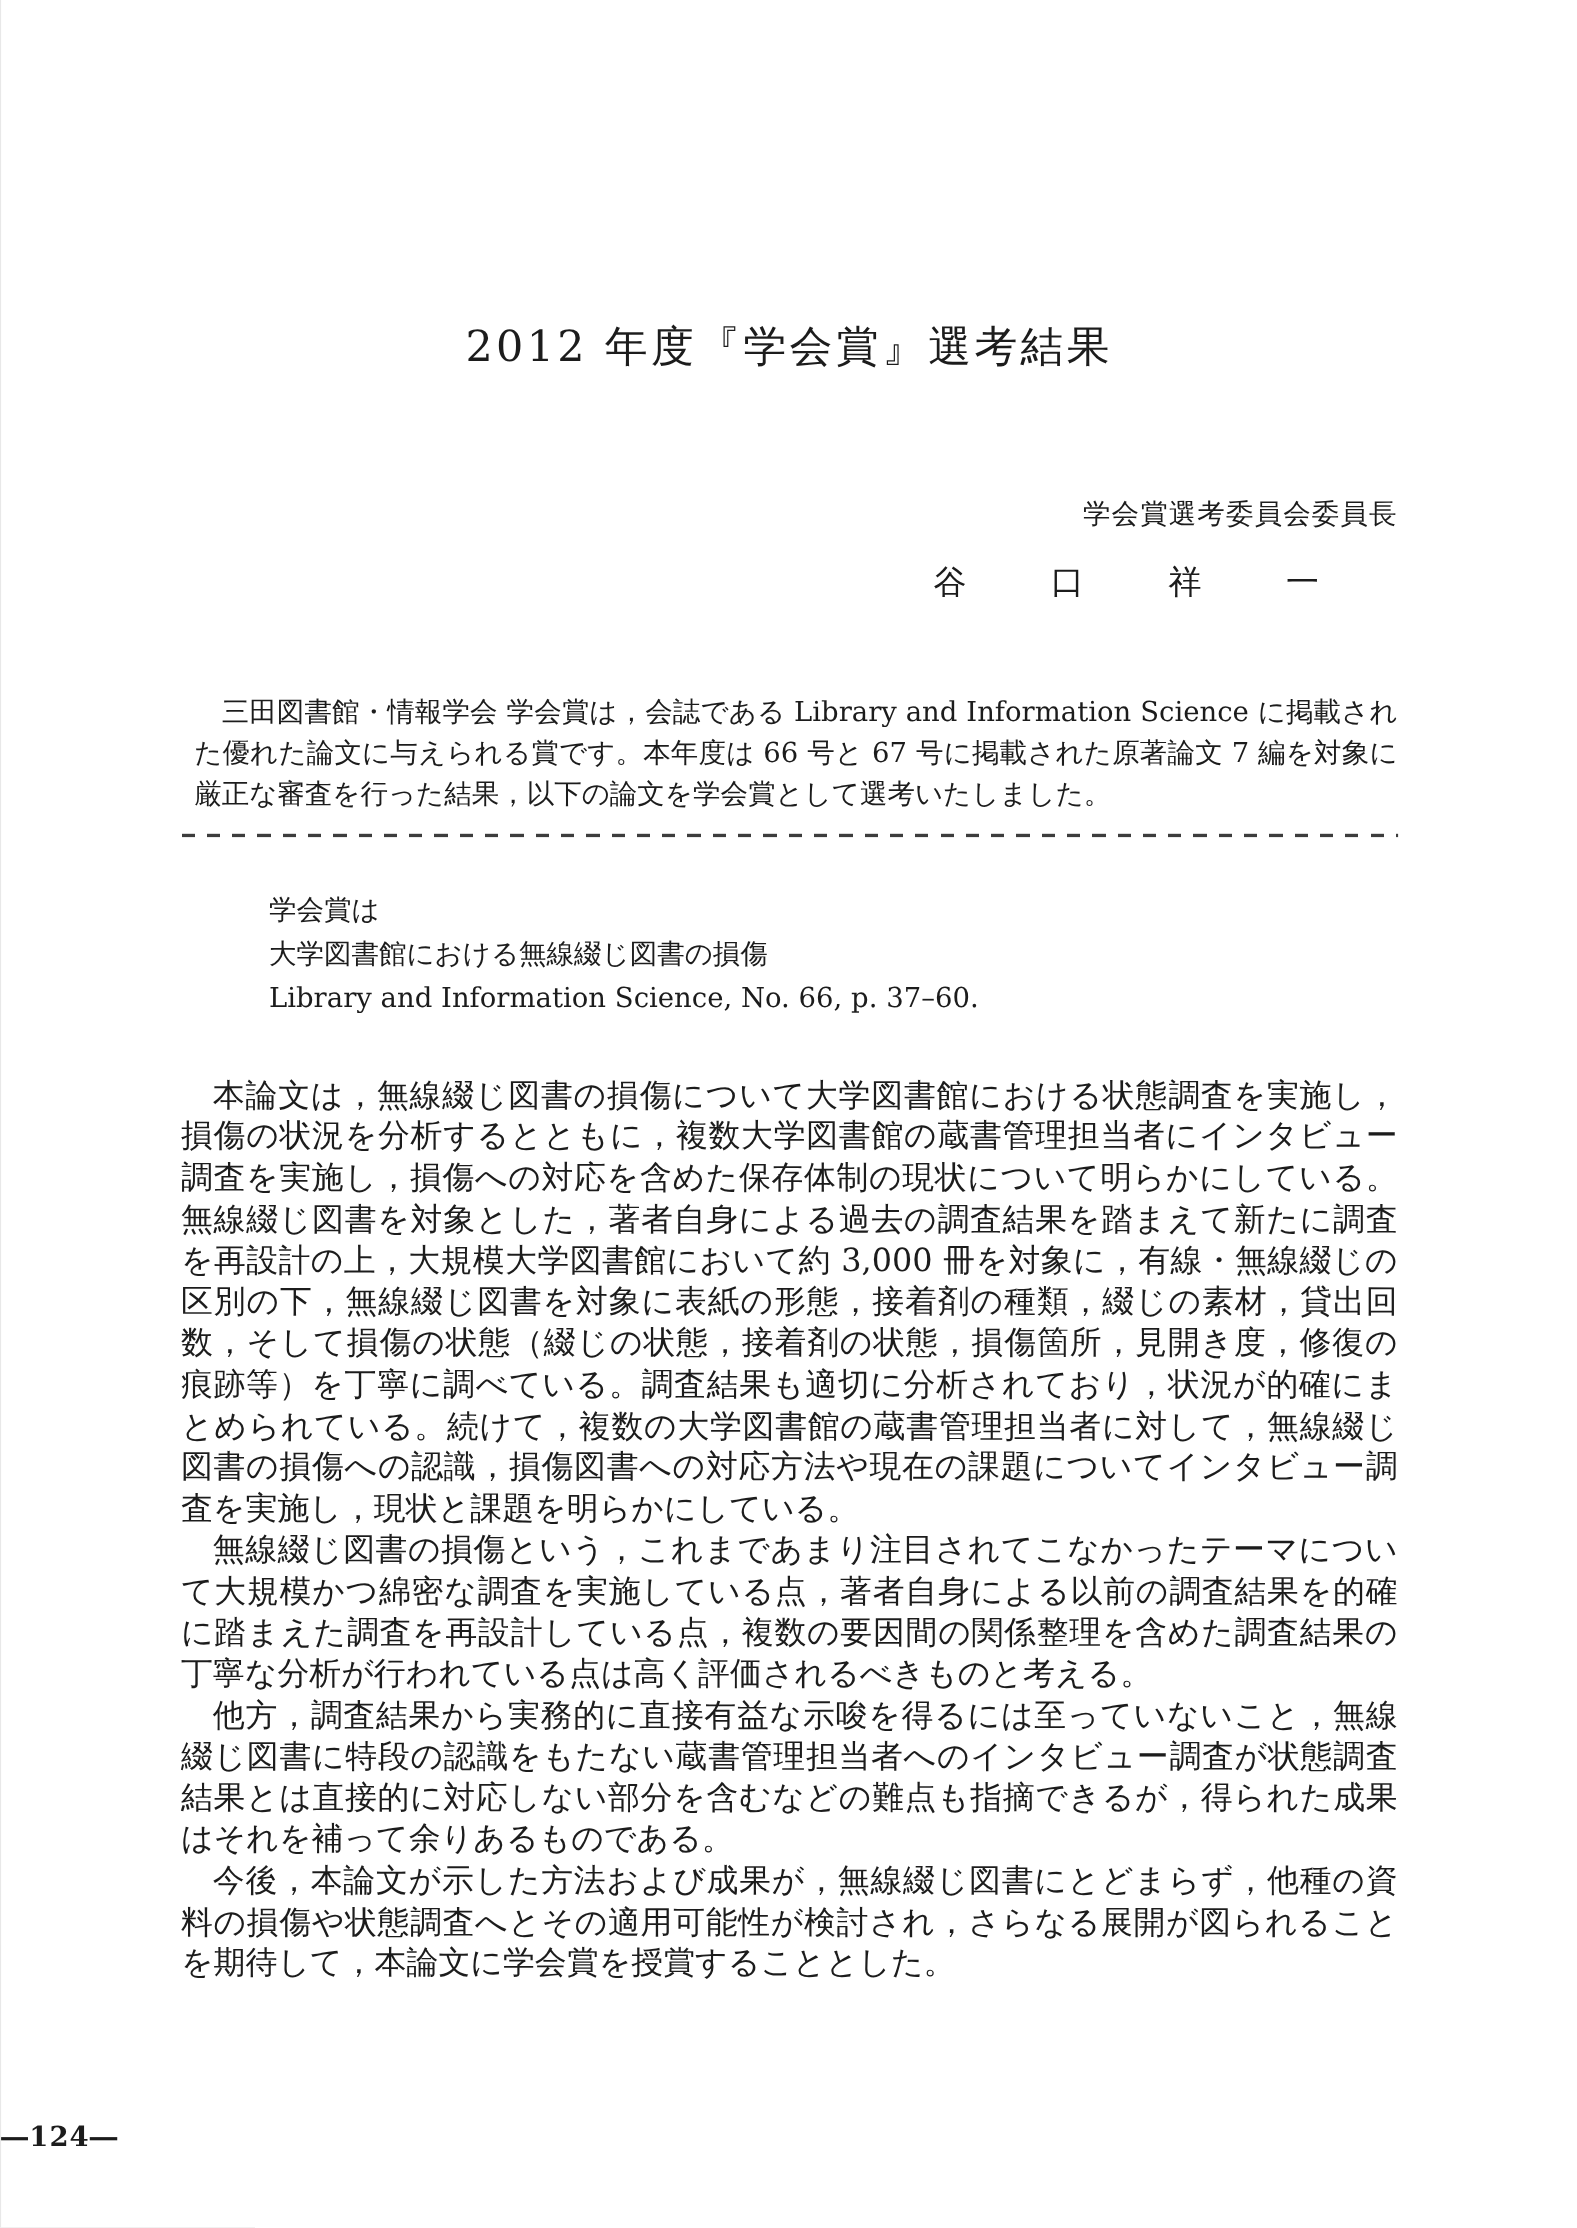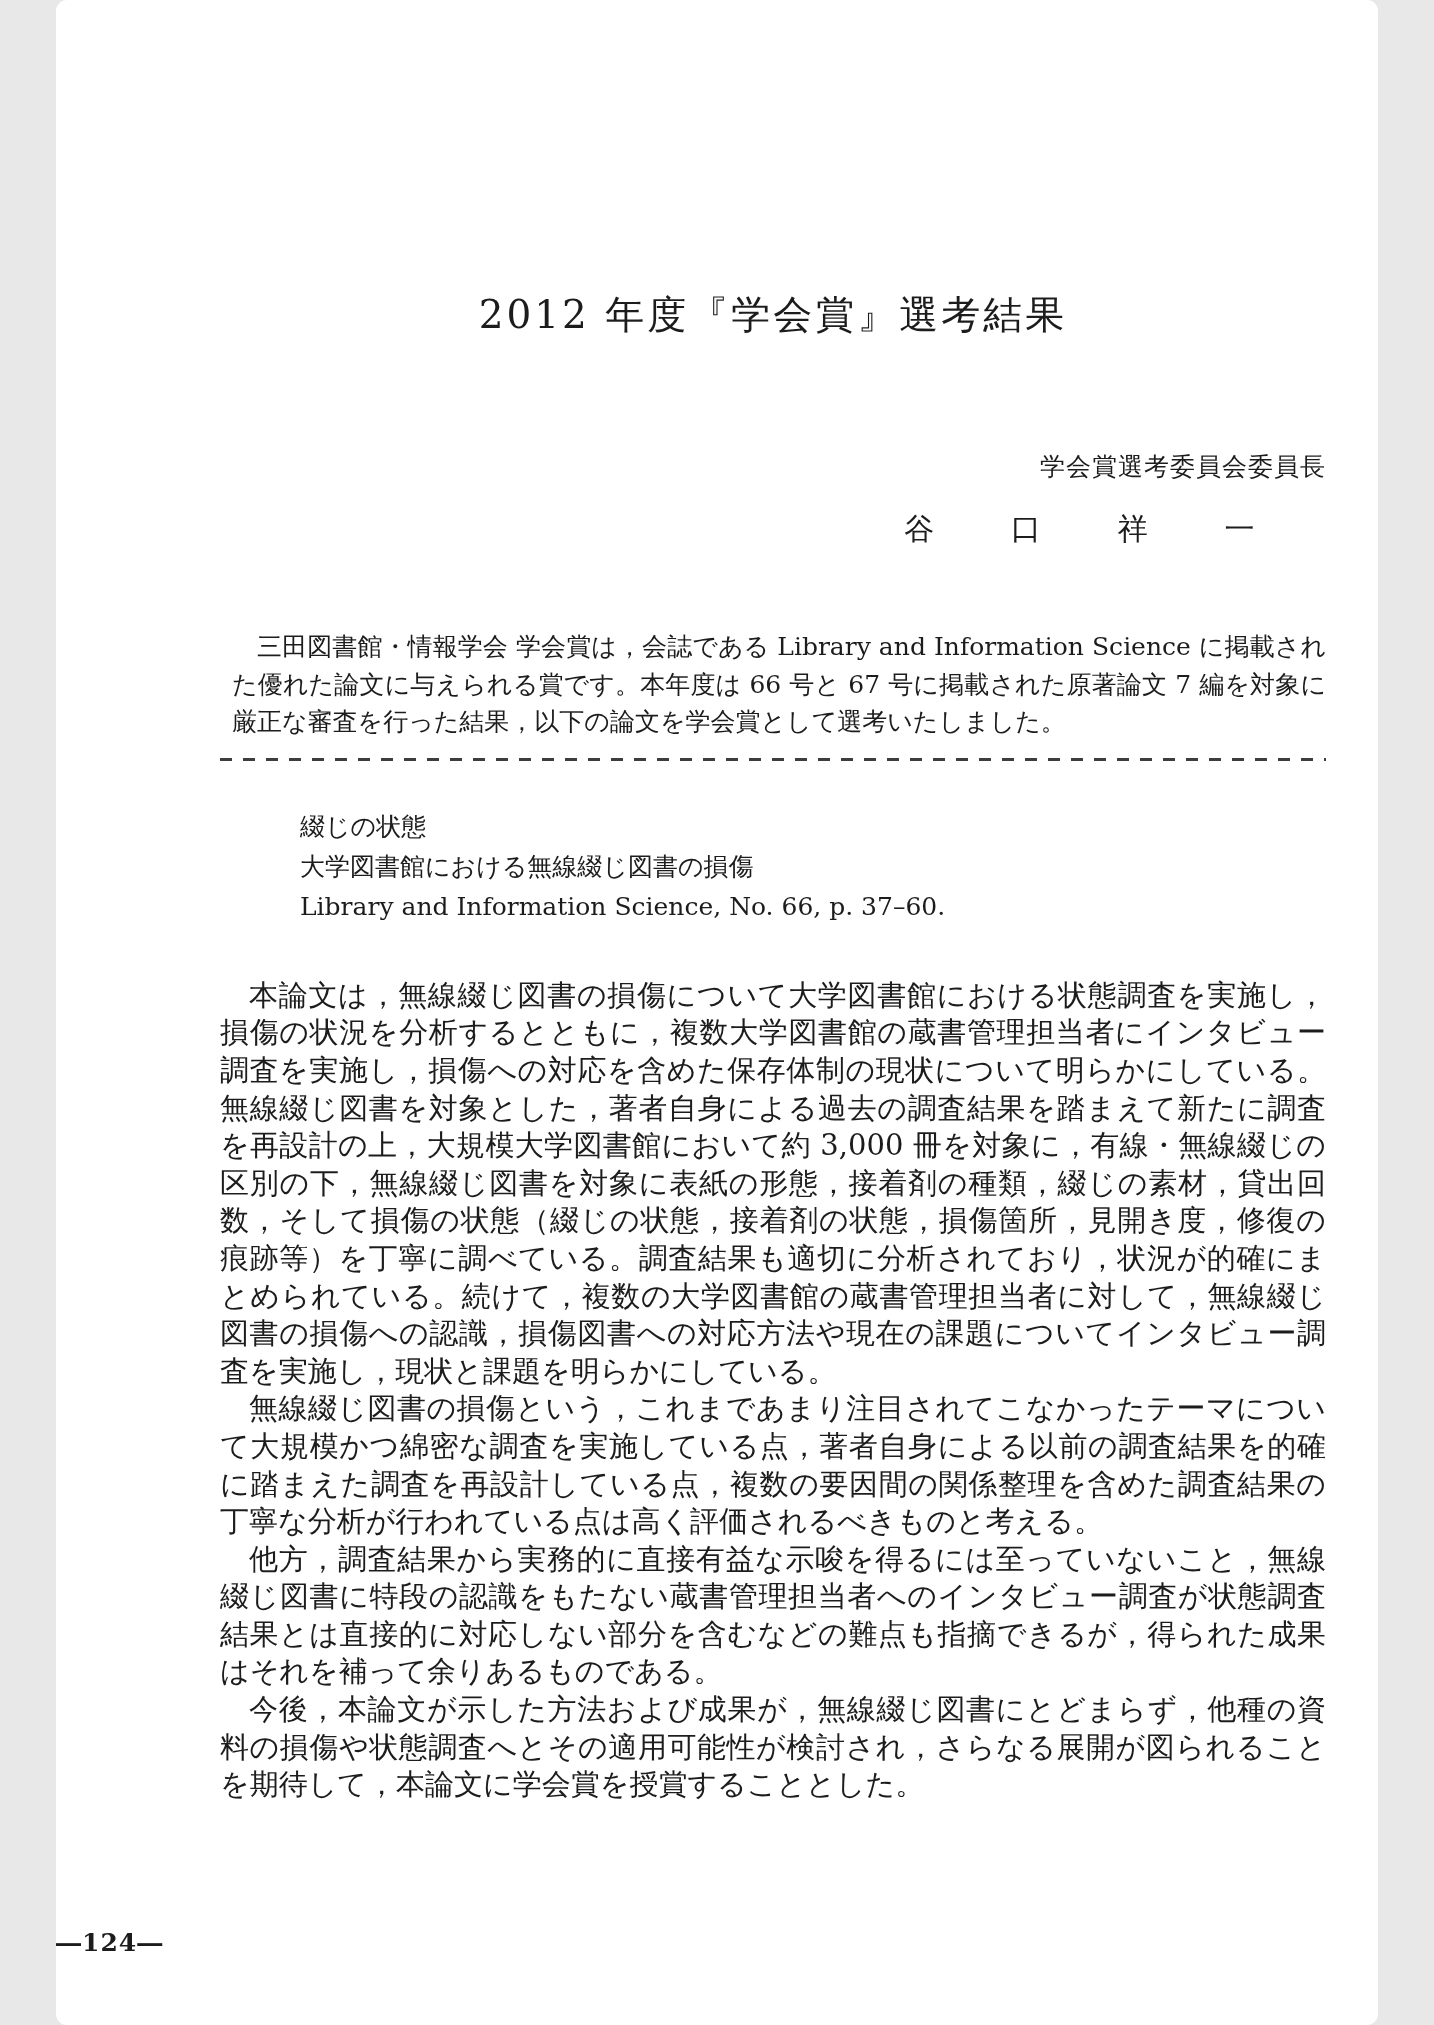--- a/index.html
+++ b/index.html
@@ -2,28 +2,27 @@
 <html lang="ja"><head>
 <meta charset="utf-8">
 <style>
   html, body {
     margin: 0;
     padding: 0;
     background: #e8e8e8;
   }
   .page {
     position: relative;
-    width: 1322px;
+    width: 1433px;
     height: 2025px;
     margin: 0 auto;
     background: #ffffff;
     font-family: "DejaVu Serif", "Liberation Serif", serif;
     color: #1c1c1c;
     overflow: hidden;
-    border-radius: 11px;
   }
   .content {
     margin: 0 164px;
     width: 1106px;
   }
   .doc-title {
     padding-top: 288px;
     text-align: center;
     font-size: 39px;
     font-weight: normal;
@@ -98,21 +97,21 @@
     <div class="committee">
       <div class="committee-role">学会賞選考委員会委員長</div>
       <div class="committee-chair">谷　口　祥　一</div>
     </div>
 
     <p class="intro">三田図書館・情報学会 学会賞は，会誌である Library and Information Science に掲載された優れた論文に与えられる賞です。本年度は 66 号と 67 号に掲載された原著論文 7 編を対象に厳正な審査を行った結果，以下の論文を学会賞として選考いたしました。</p>
 
     <div class="dashed-divider"></div>
 
     <div class="citation">
-      <div>綴じの状態</div>
+      <div>学会賞は</div>
       <div>大学図書館における無線綴じ図書の損傷</div>
       <div>Library and Information Science, No. 66, p. 37–60.</div>
     </div>
 
     <div class="body-text">
       <p>本論文は，無線綴じ図書の損傷について大学図書館における状態調査を実施し，損傷の状況を分析するとともに，複数大学図書館の蔵書管理担当者にインタビュー調査を実施し，損傷への対応を含めた保存体制の現状について明らかにしている。無線綴じ図書を対象とした，著者自身による過去の調査結果を踏まえて新たに調査を再設計の上，大規模大学図書館において約 3,000 冊を対象に，有線・無線綴じの区別の下，無線綴じ図書を対象に表紙の形態，接着剤の種類，綴じの素材，貸出回数，そして損傷の状態（綴じの状態，接着剤の状態，損傷箇所，見開き度，修復の痕跡等）を丁寧に調べている。調査結果も適切に分析されており，状況が的確にまとめられている。続けて，複数の大学図書館の蔵書管理担当者に対して，無線綴じ図書の損傷への認識，損傷図書への対応方法や現在の課題についてインタビュー調査を実施し，現状と課題を明らかにしている。</p>
       <p>無線綴じ図書の損傷という，これまであまり注目されてこなかったテーマについて大規模かつ綿密な調査を実施している点，著者自身による以前の調査結果を的確に踏まえた調査を再設計している点，複数の要因間の関係整理を含めた調査結果の丁寧な分析が行われている点は高く評価されるべきものと考える。</p>
       <p>他方，調査結果から実務的に直接有益な示唆を得るには至っていないこと，無線綴じ図書に特段の認識をもたない蔵書管理担当者へのインタビュー調査が状態調査結果とは直接的に対応しない部分を含むなどの難点も指摘できるが，得られた成果はそれを補って余りあるものである。</p>
       <p>今後，本論文が示した方法および成果が，無線綴じ図書にとどまらず，他種の資料の損傷や状態調査へとその適用可能性が検討され，さらなる展開が図られることを期待して，本論文に学会賞を授賞することとした。</p>
     </div>

